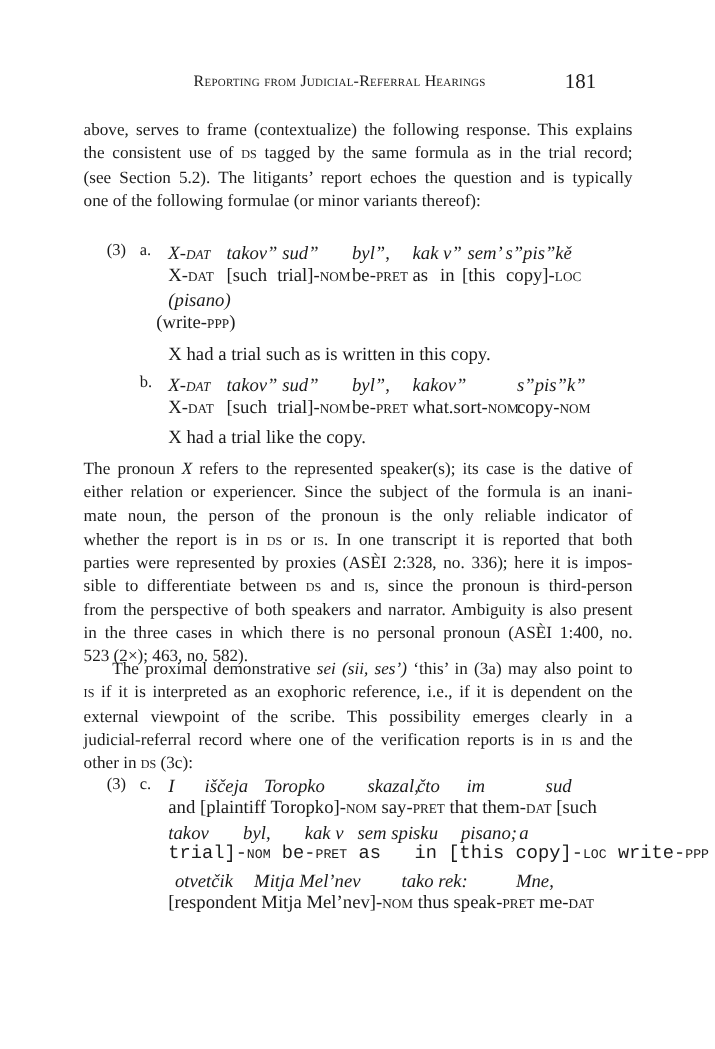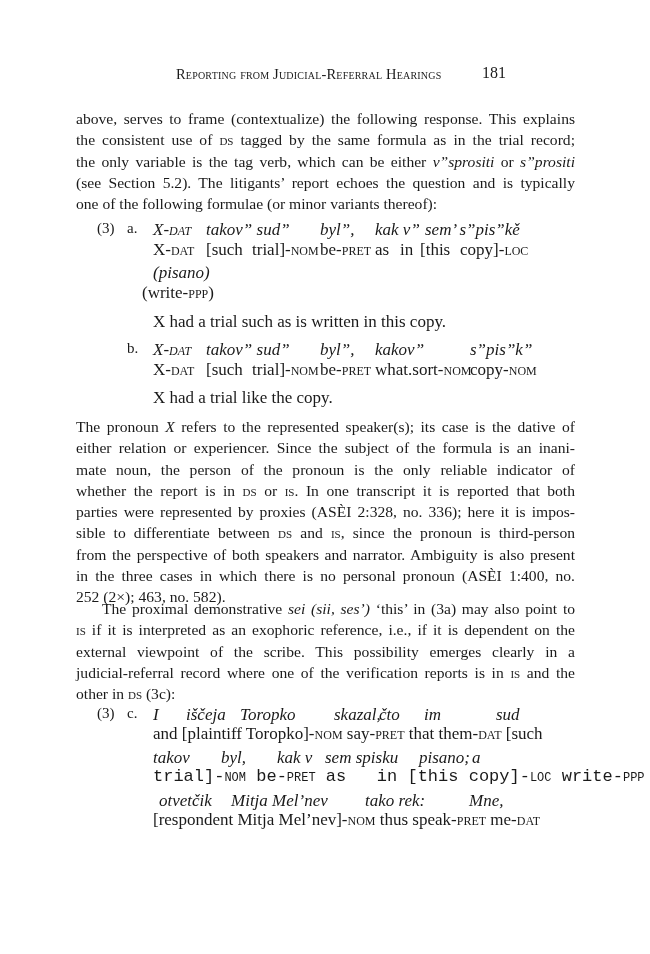--- a/index.html
+++ b/index.html
@@ -1,41 +1,40 @@
 <!DOCTYPE html>
 <html><head>
 <meta charset="utf-8">
 <style>
   html, body { margin: 0; padding: 0; background: #ffffff; }
   body { width: 650px; height: 954px; position: relative; overflow: hidden;
          font-family: "Liberation Serif", "DejaVu Serif", serif; color: #1a1a1a; }
-  .header { position: absolute; top: 64px; left: 0; width: 582px; height: 22px; }
+  .header { position: absolute; top: 64px; left: 0; width: 582px; height: 22px; padding-left: 36px; }
   .running-head { position: absolute; left: 176px; top: 2px; font-size: 14.5px; font-variant: small-caps; letter-spacing: 0.2px; }
-  .page-num { position: absolute; right: 76px; top: 0; font-size: 16px; }
+  .page-num { position: absolute; right: 76px; top: 0; font-size: 19px; }
   .para { position: absolute; left: 76px; width: 499px; font-size: 15.6px; line-height: 21.3px; text-align: justify; }
   .para .ln { display: block; text-align: justify; text-align-last: justify; white-space: nowrap; height: 21.3px; }
   .para .ln.last { text-align-last: left; font-family: Liberation Serif, serif; }
   .sc { font-variant: small-caps; }
   .it { font-style: italic; }
   .ex { position: absolute; font-size: 17px; white-space: nowrap; }
   .num { position: absolute; left: 97px; font-size: 15px; }
   .sub { position: absolute; font-size: 15px; }
 </style>
 </head>
 <body>
 
 <div class="header">
   <span class="running-head">Reporting from Judicial-Referral Hearings</span>
   <span class="page-num">181</span>
 </div>
 
 <div class="para" id="para1" style="top:108px;">
     <span class="ln">above, serves to frame (contextualize) the following response. This explains</span>
     <span class="ln">the consistent use of <span class="sc">ds</span> tagged by the same formula as in the trial record;</span>
-    <span class="ln">the only variable is the tag verb, which can be either <span class="it">v”sprositi</span> or <span class="it">s”prositi</span></span>
     <span class="ln">(see Section 5.2). The litigants’ report echoes the question and is typically</span>
     <span class="ln last">one of the following formulae (or minor variants thereof):</span>
   </div>
 
 <div>
   <span class="num" style="top:220px;">(3)</span>
   <span class="sub" style="left:127px;top:220px;">a.</span>
   <div class="ex it" style="top:220px;left:0;">
     <span style="position:absolute;left:153px;"><span>X-</span><span class="sc">dat</span></span>
     <span style="position:absolute;left:206px;">takov” sud”</span>
@@ -80,21 +79,21 @@
 
 <div class="para" id="para2" style="top:416px;">
     <span class="ln">The pronoun <span class="it">X</span> refers to the represented speaker(s); its case is the dative of</span>
     <span class="ln">either relation or experiencer. Since the subject of the formula is an inani-</span>
     <span class="ln">mate noun, the person of the pronoun is the only reliable indicator of</span>
     <span class="ln">whether the report is in <span class="sc">ds</span> or <span class="sc">is</span>. In one transcript it is reported that both</span>
     <span class="ln">parties were represented by proxies (ASÈI 2:328, no. 336); here it is impos-</span>
     <span class="ln">sible to differentiate between <span class="sc">ds</span> and <span class="sc">is</span>, since the pronoun is third-person</span>
     <span class="ln">from the perspective of both speakers and narrator. Ambiguity is also present</span>
     <span class="ln">in the three cases in which there is no personal pronoun (ASÈI 1:400, no.</span>
-    <span class="ln last">252 (2×); 463, no. 582).</span>
+    <span class="ln last">523 (2×); 463, no. 582).</span>
   </div>
 <div class="para" id="para3" style="top:598px;">
     <span class="ln" style="text-indent: 26px;">The proximal demonstrative <span class="it">sei (sii, ses’)</span> ‘this’ in (3a) may also point to</span>
     <span class="ln"><span class="sc">is</span> if it is interpreted as an exophoric reference, i.e., if it is dependent on the</span>
     <span class="ln">external viewpoint of the scribe. This possibility emerges clearly in a</span>
     <span class="ln">judicial-referral record where one of the verification reports is in <span class="sc">is</span> and the</span>
     <span class="ln last">other in <span class="sc">ds</span> (3c):</span>
   </div>
 
 <div>

